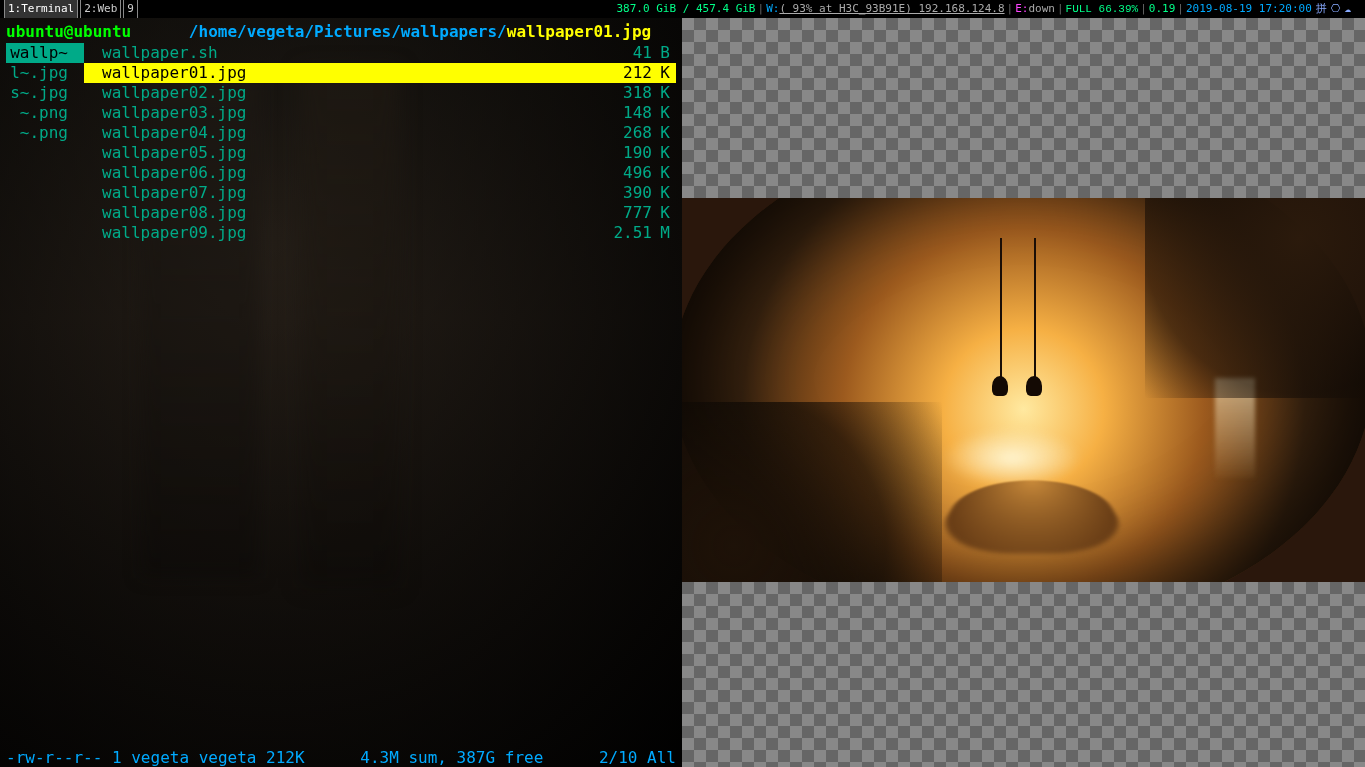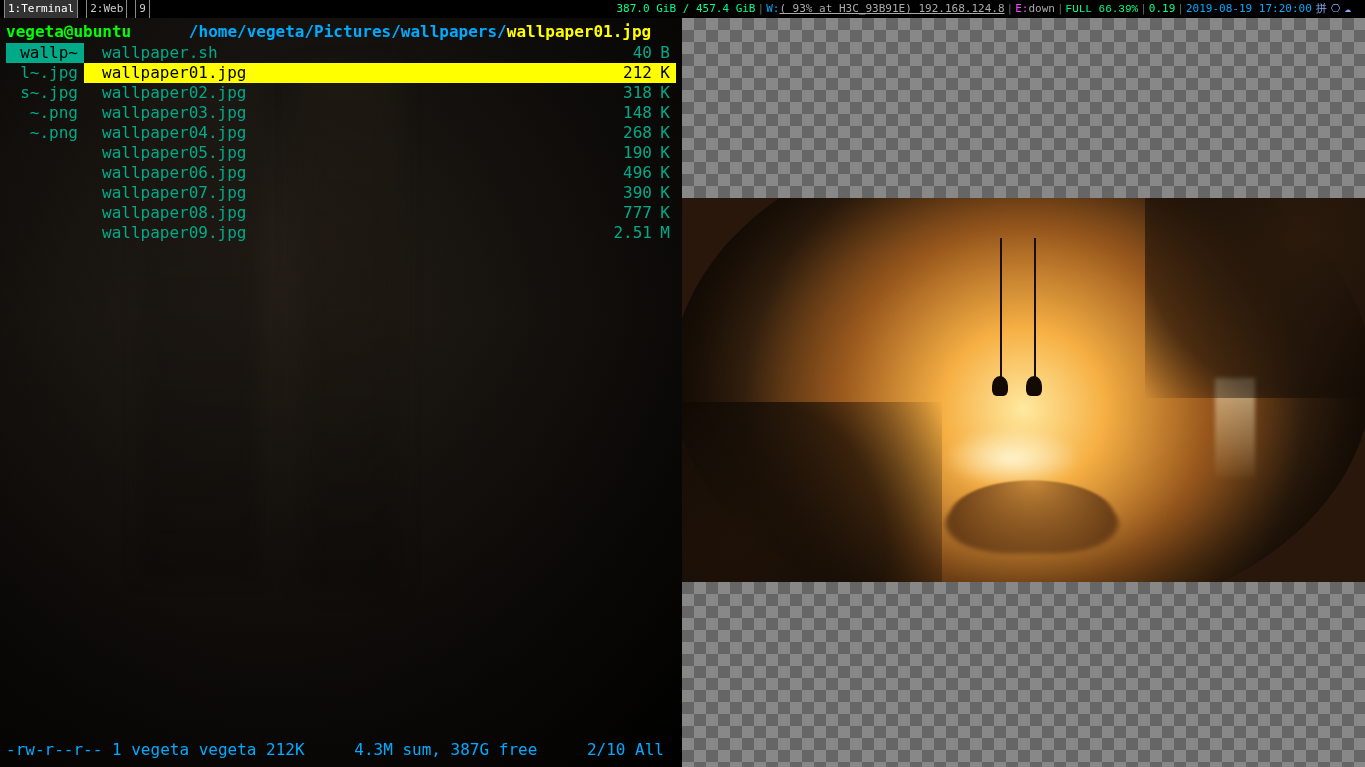--- a/index.html
+++ b/index.html
@@ -18,21 +18,21 @@
   height: 18px;
   width: 100%;
   display: flex;
   align-items: center;
   background: #000;
   font-size: 11px;
   line-height: 18px;
 }
 .topbar-left {
   display: flex;
-  gap: 8px;
+  gap: 2px;
   padding-left: 4px;
 }
 .workspace-tab {
   border: 1px solid #888;
   padding: 0 3px;
   color: #ccc;
   background: #000;
   white-space: nowrap;
 }
 .workspace-tab.active {
@@ -99,42 +99,42 @@
 
 .file-browser {
   display: flex;
   padding: 0 6px;
   font-size: 16px;
   line-height: 20px;
   position: relative;
   z-index: 2;
 }
 .left-col { width: 78px; }
-.left-col .row { color: #00aa88; text-align: right; padding-right: 6px; }
+.left-col .row { color: #00aa88; text-align: right; padding-right: 16px; }
 .left-col .row.highlighted { background: #00aa88; color: #000; }
 .right-col { flex: 1; }
 .right-col .row {
   display: flex;
   color: #00aa88;
 }
 .right-col .row .fname { flex: 0 0 auto; padding-left: 18px; }
 .right-col .row .spacer { flex: 1; }
 .right-col .row .fsize { width: 50px; text-align: right; }
 .right-col .row .funit { width: 24px; text-align: right; padding-right: 6px; }
 .right-col .row.selected {
   background: #ffff00;
   color: #000;
 }
 
 .status-line {
   position: absolute;
   bottom: 0;
   left: 0;
-  right: 12px;
-  padding: 2px 6px 8px 6px;
+  right: 0;
+  padding: 2px 6px 0 6px;
   font-size: 16px;
   color: #00aaff;
   display: flex;
   z-index: 2;
 }
 .status-line .perm { flex: 0 0 auto; }
 .status-line .mid { flex: 1; text-align: center; }
 .status-line .pos { flex: 0 0 auto; }
 
 
@@ -247,35 +247,35 @@
     <span class="date-text">2019-08-19 17:20:00</span>
     <span class="tray-icon">拼</span>
     <span class="tray-icon">⎔</span>
     <span class="tray-icon">☁</span>
   </div>
 </div>
 
 <div class="main">
   <div class="terminal-pane">
     <div class="prompt-line">
-      <span class="prompt-user">vegeta@ubuntu</span><span class="prompt-path"> /home/vegeta/Pictures/wallpapers/</span><span class="prompt-file">wallpaper01.jpg</span>
+      <span class="prompt-user">ubuntu@ubuntu</span><span class="prompt-path"> /home/vegeta/Pictures/wallpapers/</span><span class="prompt-file">wallpaper01.jpg</span>
     </div>
     <div class="file-browser">
       <div class="left-col" id="left-col">
           <div class="row highlighted">wallp~</div>
           <div class="row">l~.jpg</div>
           <div class="row">s~.jpg</div>
           <div class="row">~.png</div>
           <div class="row">~.png</div>
         </div>
       <div class="right-col" id="right-col">
           <div class="row">
             <span class="fname">wallpaper.sh</span>
             <span class="spacer"></span>
-            <span class="fsize">40</span>
+            <span class="fsize">41</span>
             <span class="funit">B</span>
           </div>
           <div class="row selected">
             <span class="fname">wallpaper01.jpg</span>
             <span class="spacer"></span>
             <span class="fsize">212</span>
             <span class="funit">K</span>
           </div>
           <div class="row">
             <span class="fname">wallpaper02.jpg</span>

